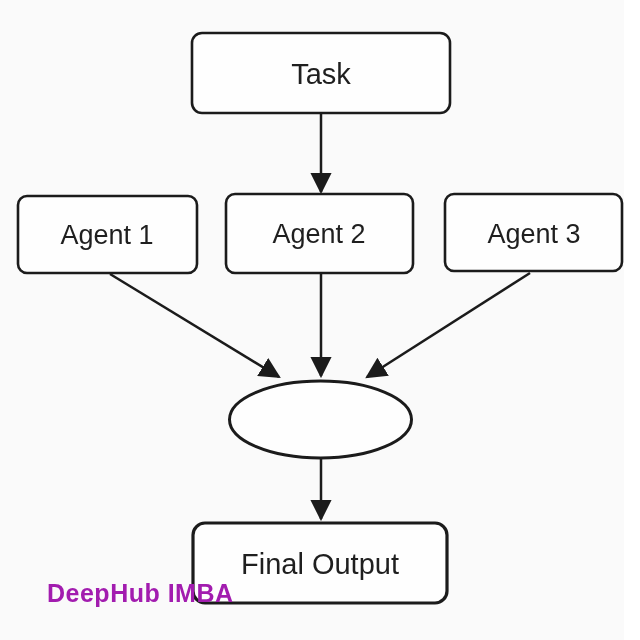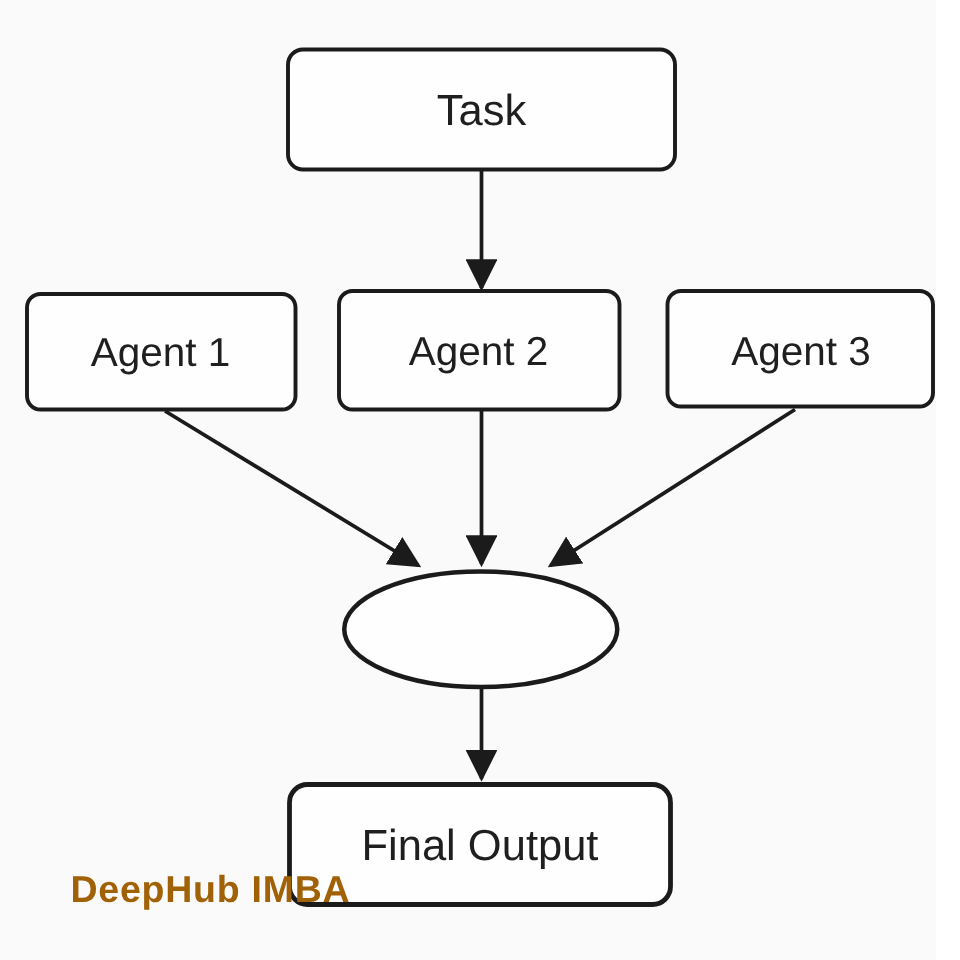--- a/index.html
+++ b/index.html
@@ -34,21 +34,21 @@
     stroke-width: 2.5;
     fill: none;
   }
   .wm-left {
     position: absolute;
     left: 47px;
     top: 579px;
     font-size: 25px;
     font-weight: 700;
     letter-spacing: 0.5px;
-    color: #a16207;
+    color: #a21caf;
     white-space: nowrap;
   }
   .wm-right {
     position: absolute;
     left: 376px;
     top: 601px;
     display: flex;
     align-items: center;
     gap: 7px;
     font-size: 17px;

